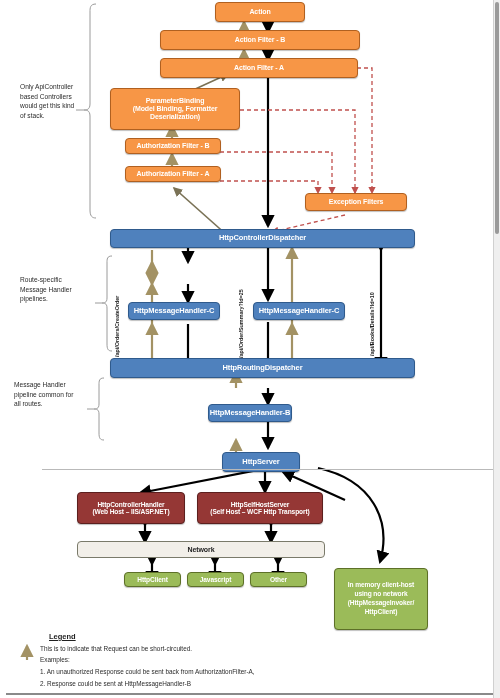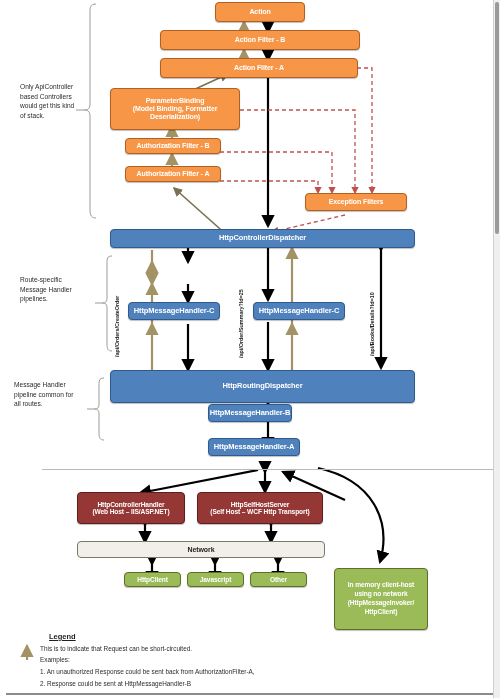--- a/index.html
+++ b/index.html
@@ -168,26 +168,26 @@
 
   <div class="box orange" style="left:305px;top:193px;width:102px;height:18px;">Exception Filters</div>
 
   <div class="box blue" style="left:110px;top:229px;width:305px;height:19px;">HttpControllerDispatcher</div>
 
 
   <div class="box blue" style="left:128px;top:302px;width:92px;height:18px;">HttpMessageHandler-C</div>
 
   <div class="box blue" style="left:253px;top:302px;width:92px;height:18px;">HttpMessageHandler-C</div>
 
-  <div class="box blue" style="left:110px;top:370px;width:305px;height:33px;">HttpRoutingDispatcher</div>
+  <div class="box blue" style="left:110px;top:358px;width:305px;height:20px;">HttpRoutingDispatcher</div>
 
   <div class="box blue" style="left:208px;top:404px;width:84px;height:18px;">HttpMessageHandler-B</div>
 
-  <div class="box blue" style="left:208px;top:438px;width:92px;height:18px;">HttpMessageHandler-A</div>
-
+
+  <div class="box blue" style="left:222px;top:452px;width:78px;height:20px;">HttpServer</div>
 
   <div class="hr" style="left:42px;top:469px;width:452px;"></div>
 
   <div class="box red" style="left:77px;top:492px;width:108px;height:32px;flex-direction:column;">
     <span>HttpControllerHandler</span>
     <span>(Web Host – IIS/ASP.NET)</span>
   </div>
 
   <div class="box red" style="left:197px;top:492px;width:126px;height:32px;flex-direction:column;">
     <span>HttpSelfHostServer</span>

